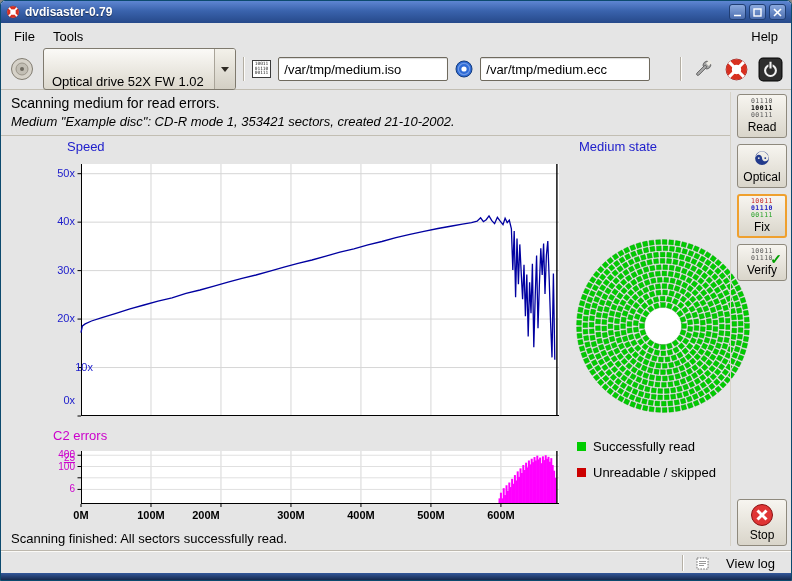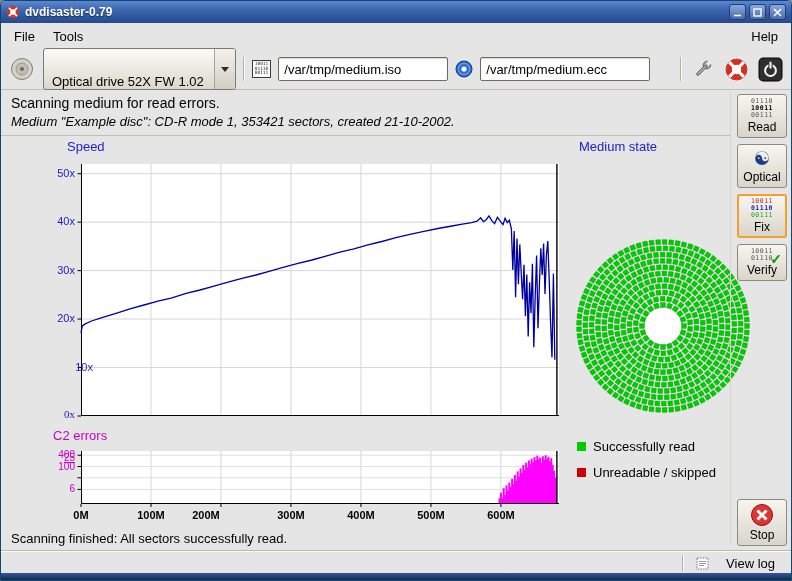--- a/index.html
+++ b/index.html
@@ -874,21 +874,21 @@
         <rect x="87.65" y="3.65" width="4.7" height="4.7" fill="#00cc00" stroke="#009900" stroke-width="0.4" transform="rotate(485.6 90 90)"></rect>
       </svg>
     <div class="legend-row" id="legend-read">
       <span class="swatch" id="swatch-read" style="background: rgb(0, 204, 0);"></span>
       <span>Successfully read</span>
     </div>
     <div class="legend-row" id="legend-skip">
       <span class="swatch" id="swatch-skip" style="background: rgb(204, 0, 0);"></span>
       <span>Unreadable / skipped</span>
     </div>
-  <span class="tick ytick" style="left: 6px; top: 272px; width: 28px; font-family: Liberation Serif, serif;">0x</span>
+  <span class="tick ytick" style="left: 6px; top: 258px; width: 28px;">0x</span>
       <span class="tick ytick" style="left: 24px; top: 224.538px; width: 28px;">10x</span>
       <span class="tick ytick" style="left: 6px; top: 176.077px; width: 28px;">20x</span>
       <span class="tick ytick" style="left: 6px; top: 127.615px; width: 28px;">30x</span>
       <span class="tick ytick" style="left: 6px; top: 79.1538px; width: 28px;">40x</span>
       <span class="tick ytick" style="left: 6px; top: 30.6923px; width: 28px;">50x</span>
       <span class="tick c2tick" style="left: 6px; top: 347.418px; width: 28px;">6</span>
       <span class="tick c2tick" style="left: 6px; top: 316px; width: 28px; text-decoration: underline;">25</span>
       <span class="tick c2tick" style="left: 6px; top: 324.522px; width: 28px;">100</span>
       <span class="tick c2tick" style="left: 6px; top: 313.24px; width: 28px;">400</span>
       <span class="tick xtick" style="left: 20px; top: 373px; width: 40px;">0M</span>

